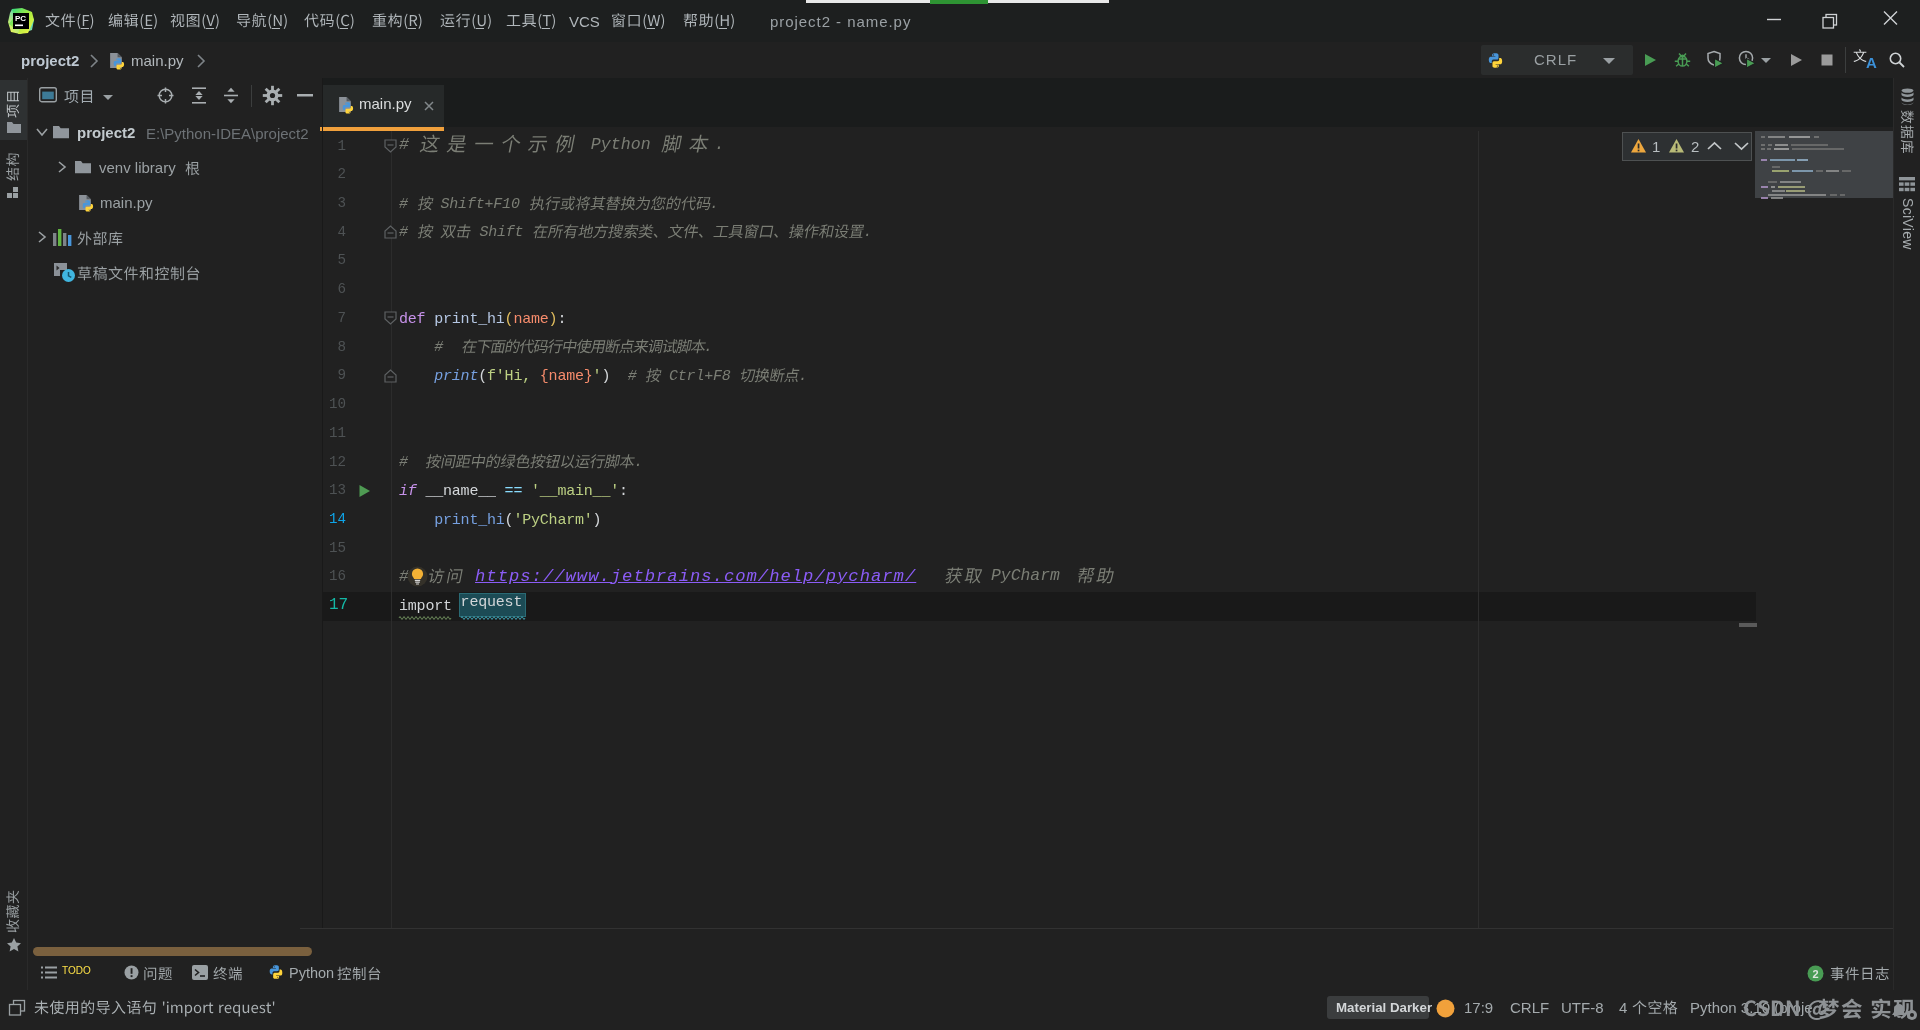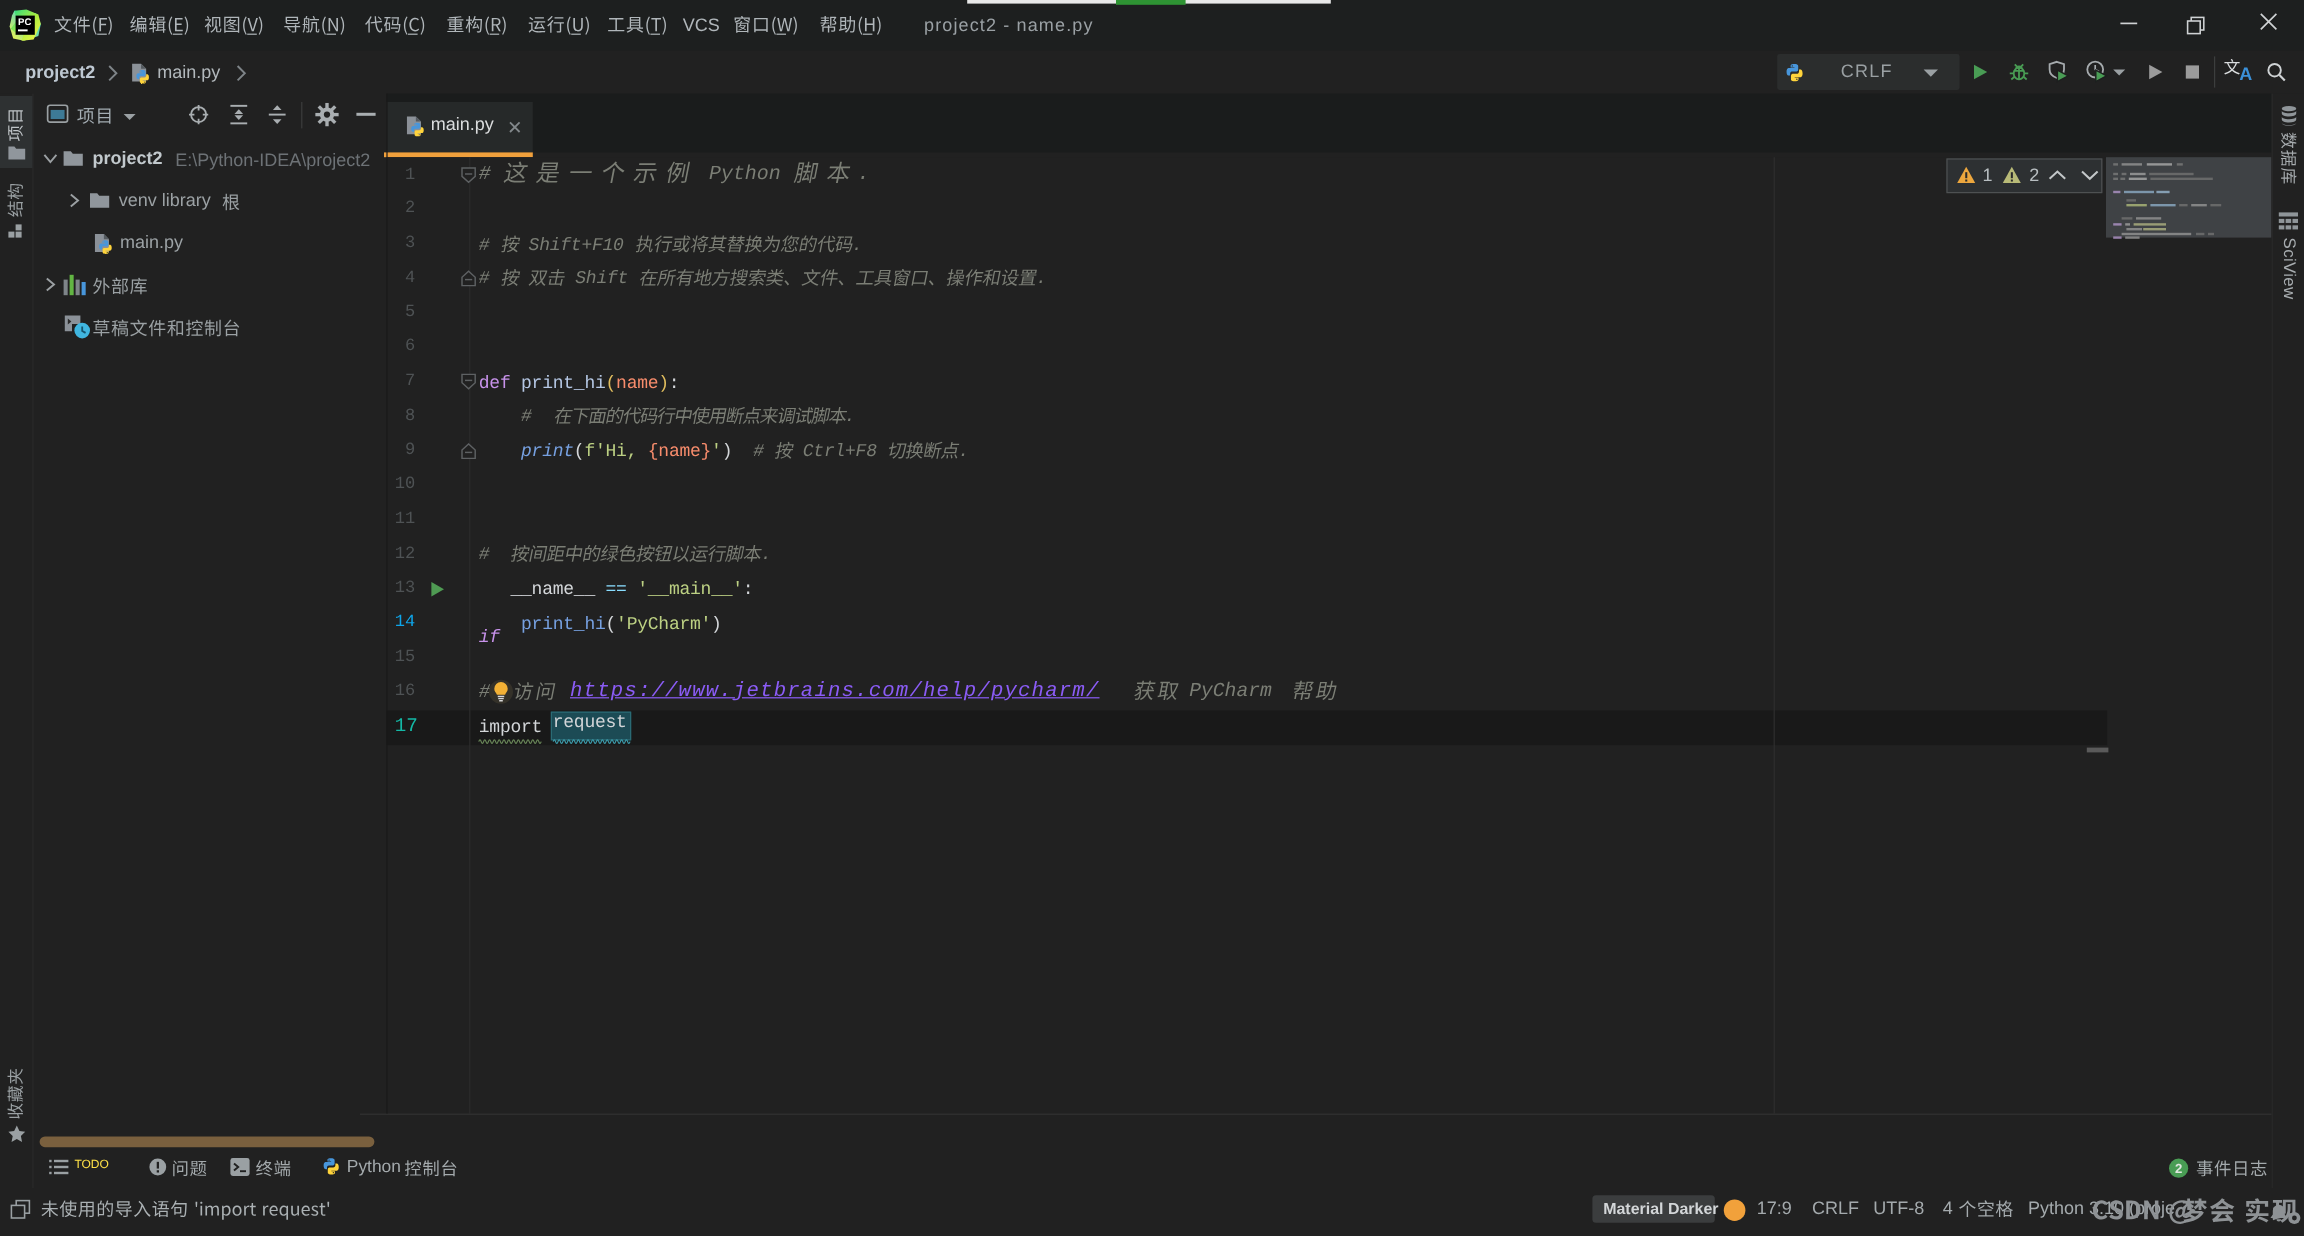--- a/index.html
+++ b/index.html
@@ -640,21 +640,21 @@
     <use href="#g8272" transform="translate(89.4,16) skewX(-11) scale(0.015200,-0.015200)"></use>
     <use href="#g6309" transform="translate(104.3,16) skewX(-11) scale(0.015200,-0.015200)"></use>
     <use href="#g94ae" transform="translate(119.2,16) skewX(-11) scale(0.015200,-0.015200)"></use>
     <use href="#g4ee5" transform="translate(134.1,16) skewX(-11) scale(0.015200,-0.015200)"></use>
     <use href="#g8fd0" transform="translate(149.0,16) skewX(-11) scale(0.015200,-0.015200)"></use>
     <use href="#g884c" transform="translate(163.9,16) skewX(-11) scale(0.015200,-0.015200)"></use>
     <use href="#g811a" transform="translate(178.8,16) skewX(-11) scale(0.015200,-0.015200)"></use>
     <use href="#g672c" transform="translate(193.7,16) skewX(-11) scale(0.015200,-0.015200)"></use>
   </svg>
 <div style="left:634.0px;top:455.2px;font-family:'Liberation Mono',monospace;font-size:15.0px;color:#7b7e75;white-space:pre;line-height:15.0px;letter-spacing:-0.20px;font-style:italic;">.</div>
-<div style="left:399.0px;top:483.9px;font-family:'Liberation Mono',monospace;font-size:15.0px;color:#c792ea;white-space:pre;line-height:15.0px;letter-spacing:-0.20px;font-style:italic;margin-top:40px;">if</div>
+<div style="left:399.0px;top:483.9px;font-family:'Liberation Mono',monospace;font-size:15.0px;color:#c792ea;white-space:pre;line-height:15.0px;letter-spacing:-0.20px;font-style:italic;">if</div>
 <div style="left:416.6px;top:483.9px;font-family:'Liberation Mono',monospace;font-size:15.0px;color:#7b7e75;white-space:pre;line-height:15.0px;letter-spacing:-0.20px;font-style:italic;">&nbsp;</div>
 <div style="left:425.4px;top:483.9px;font-family:'Liberation Mono',monospace;font-size:15.0px;color:#d4d7da;white-space:pre;line-height:15.0px;letter-spacing:-0.20px;">__name__</div>
 <div style="left:495.8px;top:483.9px;font-family:'Liberation Mono',monospace;font-size:15.0px;color:#7b7e75;white-space:pre;line-height:15.0px;letter-spacing:-0.20px;font-style:italic;">&nbsp;</div>
 <div style="left:504.6px;top:483.9px;font-family:'Liberation Mono',monospace;font-size:15.0px;color:#89ddff;white-space:pre;line-height:15.0px;letter-spacing:-0.20px;">==</div>
 <div style="left:522.2px;top:483.9px;font-family:'Liberation Mono',monospace;font-size:15.0px;color:#7b7e75;white-space:pre;line-height:15.0px;letter-spacing:-0.20px;font-style:italic;">&nbsp;</div>
 <div style="left:531.0px;top:483.9px;font-family:'Liberation Mono',monospace;font-size:15.0px;color:#bcd083;white-space:pre;line-height:15.0px;letter-spacing:-0.20px;">'__main__'</div>
 <div style="left:619.0px;top:483.9px;font-family:'Liberation Mono',monospace;font-size:15.0px;color:#d4d7da;white-space:pre;line-height:15.0px;letter-spacing:-0.20px;">:</div>
 <div style="left:399.0px;top:512.6px;font-family:'Liberation Mono',monospace;font-size:15.0px;color:#7b7e75;white-space:pre;line-height:15.0px;letter-spacing:-0.20px;font-style:italic;">&nbsp;&nbsp;&nbsp;&nbsp;</div>
 <div style="left:434.2px;top:512.6px;font-family:'Liberation Mono',monospace;font-size:15.0px;color:#76a0e0;white-space:pre;line-height:15.0px;letter-spacing:-0.20px;">print_hi</div>
 <div style="left:504.6px;top:512.6px;font-family:'Liberation Mono',monospace;font-size:15.0px;color:#d4d7da;white-space:pre;line-height:15.0px;letter-spacing:-0.20px;">(</div>

